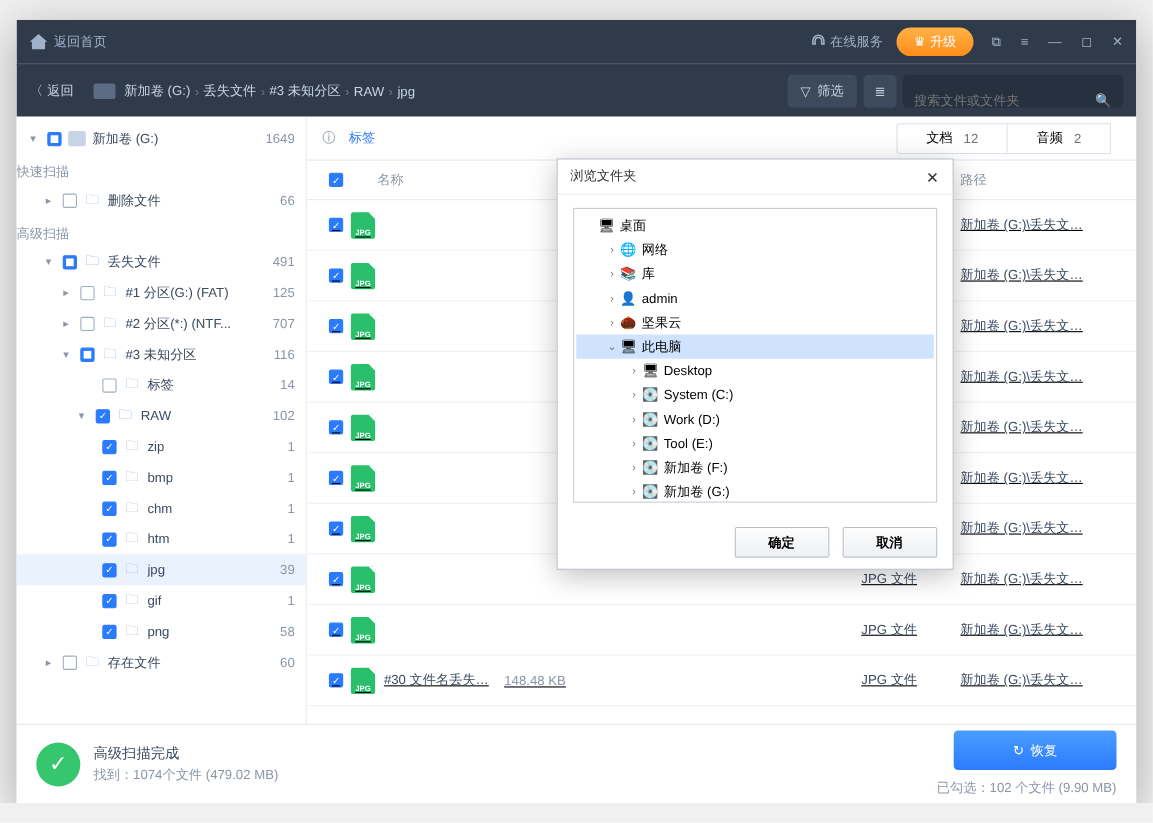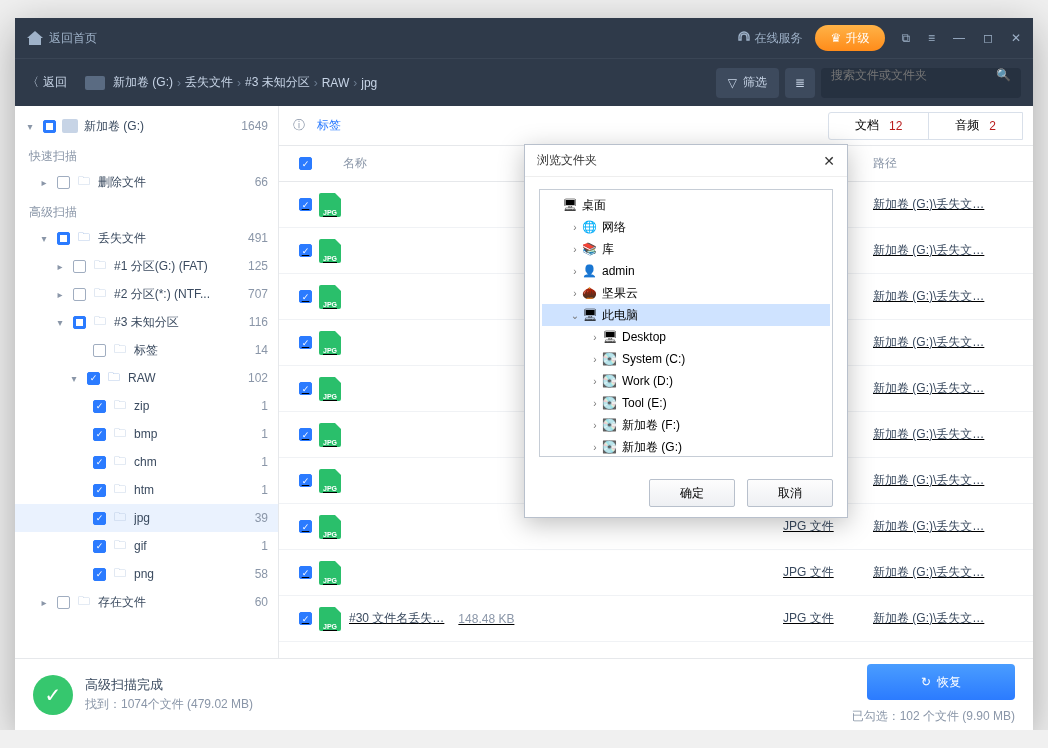--- a/index.html
+++ b/index.html
@@ -14,46 +14,46 @@
 .winctrl span{cursor:pointer;}
 .toolbar{height:48px;background:#2f3a4a;display:flex;align-items:center;padding:0 12px;color:#c7d4e6;border-top:1px solid #3a4555;}
 .back-btn{display:flex;align-items:center;gap:4px;cursor:pointer;}
 .breadcrumb{display:flex;align-items:center;gap:4px;margin-left:18px;color:#c7d4e6;}
 .crumb{cursor:pointer;}
 .crumb-sep{color:#6a7a8f;}
 .disk-icon{width:20px;height:14px;background:#5a6b82;border-radius:2px;margin-right:4px;}
 .toolbar .flex{flex:1;}
 .filter-btn{background:#3d4a5d;border-radius:4px;height:30px;padding:0 12px;display:flex;align-items:center;gap:6px;cursor:pointer;color:#c7d4e6;}
 .view-btn{width:30px;height:30px;background:#3d4a5d;border-radius:4px;display:flex;align-items:center;justify-content:center;margin:0 6px;cursor:pointer;color:#c7d4e6;}
-.search-box{width:200px;height:30px;background:#263140;border-radius:4px;display:flex;align-items:flex-start;padding:0 10px;color:#6a7a8f;}
+.search-box{width:200px;height:30px;background:#263140;border-radius:4px;display:flex;align-items:flex-end;padding:0 10px;color:#6a7a8f;}
 .search-box input{flex:1;background:transparent;border:none;color:#c7d4e6;outline:none;}
 .main{flex:1;display:flex;overflow:hidden;}
 .sidebar{width:264px;background:#fff;border-right:1px solid #e6e8eb;overflow-y:auto;padding:6px 0;}
 .tree-item{display:flex;align-items:center;height:28px;padding-right:10px;cursor:pointer;}
 .tree-item.active{background:#eaf2fe;}
 .tree-item .count{margin-left:auto;color:#8a96a8;}
 .expander{width:14px;text-align:center;color:#8a96a8;font-size:10px;cursor:pointer;}
 .chk{width:13px;height:13px;border:1px solid #a0adc0;border-radius:2px;margin:0 6px;display:flex;align-items:center;justify-content:center;}
 .chk.full{background:#2b7bff;border-color:#2b7bff;}
 .chk.part{background:#2b7bff;border-color:#2b7bff;}
 .chk.full::after{content:"✓";color:#fff;font-size:9px;}
 .chk.part::after{content:"";width:7px;height:7px;background:#fff;}
 .ticon{width:16px;height:14px;margin-right:6px;display:inline-flex;align-items:center;justify-content:center;}
 .ticon.disk{background:#c7d4e6;border-radius:2px;}
 .ticon.folderA{color:#7ea3d8;}
 .ticon.folderB{color:#9fb6d6;}
 .tree-label{color:#3a4a5f;white-space:nowrap;overflow:hidden;text-overflow:ellipsis;}
-.section-title{height:24px;display:flex;align-items:center;padding-left:14px;color:#8a96a8;margin-top:4px;}
+.section-title{height:24px;display:flex;align-items:center;color:#8a96a8;margin-top:4px;}
 .content{flex:1;display:flex;flex-direction:column;position:relative;background:#fff;}
 .tab-row{height:40px;border-bottom:1px solid #e6e8eb;display:flex;align-items:center;padding-left:14px;gap:12px;}
 .tag-label{color:#2b7bff;display:flex;align-items:center;gap:4px;}
 .tabpill{background:#fff;border:1px solid #d9e0ea;border-radius:3px 0 0 3px;height:28px;display:flex;}
 .tabpill .tp{padding:0 26px;display:flex;align-items:center;gap:10px;border-right:1px solid #d9e0ea;}
 .tabpill .tp:last-child{border-right:none;}
-.tabpill .tp span.cnt{color:#b91c1c;}
+.tabpill .tp span.cnt{color:#737373;}
 .hdr-row{height:36px;border-bottom:1px solid #e6e8eb;display:flex;align-items:center;padding-left:14px;color:#8a96a8;}
 .col-ck{width:26px;}
 .col-icon{width:24px;}
 .col-name{flex:1;}
 .col-type{width:90px;}
 .col-path{width:160px;}
 .file-list{flex:1;overflow:hidden;text-decoration:underline;}
 .file-row{height:46px;border-bottom:1px solid #f0f2f5;display:flex;align-items:center;padding-left:14px;}
 .fileicon{width:22px;height:24px;background:#2abf6b;border-radius:2px;position:relative;display:flex;align-items:flex-end;justify-content:center;color:#fff;font-size:7px;font-weight:bold;margin-right:8px;}
 .fileicon::before{content:"";position:absolute;top:0;right:0;border-style:solid;border-width:0 6px 6px 0;border-color:transparent #fff transparent transparent;}
@@ -63,32 +63,32 @@
 .file-path{width:160px;color:#3a4a5f;white-space:nowrap;overflow:hidden;text-overflow:ellipsis;}
 .footer{height:72px;border-top:1px solid #e6e8eb;display:flex;align-items:center;padding:0 18px;}
 .done-icon{width:40px;height:40px;border-radius:50%;background:#36c76e;display:flex;align-items:center;justify-content:center;color:#fff;font-size:20px;margin-right:12px;}
 .done-text .t1{color:#3a4a5f;font-size:13px;}
 .done-text .t2{color:#8a96a8;margin-top:2px;}
 .footer .flex{flex:1;}
 .recover-btn{background:linear-gradient(#4a9dff,#2b7bff);color:#fff;border-radius:4px;height:36px;width:148px;display:flex;align-items:center;justify-content:center;gap:6px;cursor:pointer;font-size:14px;}
 .sel-text{text-align:right;color:#8a96a8;margin-top:4px;}
 .footer-right{display:flex;flex-direction:column;align-items:flex-end;gap:4px;}
 .modal-mask{position:absolute;inset:0;background:rgba(0,0,0,0);display:flex;align-items:flex-start;justify-content:center;pointer-events:none;}
-.modal{margin-top:38px;margin-left:60px;width:324px;background:#fff;border:1px solid #b8c0cc;box-shadow:0 6px 24px rgba(0,0,0,.25);pointer-events:auto;}
+.modal{margin-top:38px;margin-left:60px;width:361px;background:#fff;border:1px solid #b8c0cc;box-shadow:0 6px 24px rgba(0,0,0,.25);pointer-events:auto;}
 .modal-title{height:32px;display:flex;align-items:center;padding:0 12px;font-size:12px;color:#333;border-bottom:1px solid #eee;}
 .modal-title .close{margin-left:auto;cursor:pointer;font-size:14px;}
 .modal-body{padding:12px 14px;}
 .modal-msg{color:#555;margin-bottom:14px;}
 .browse-box{border:1px solid #c6cdd6;height:268px;overflow-y:auto;padding:4px 2px;position:relative;}
 .bitem{display:flex;align-items:center;height:22px;cursor:pointer;}
 .bitem.sel{background:#cfe3ff;}
 .bexp{width:14px;text-align:center;color:#777;font-size:10px;}
 .bicon{width:16px;display:inline-flex;justify-content:center;margin-right:4px;}
 .modal-foot{height:48px;display:flex;align-items:center;justify-content:flex-end;gap:12px;padding:0 14px;}
-.mbtn{width:86px;height:28px;border:1px solid #b8c0cc;background:linear-gradient(#fdfdfd,#eef0f3);cursor:pointer;border-radius:2px;}
+.mbtn{width:86px;height:28px;border:1px solid #b8c0cc;background:linear-gradient(#fdfdfd,#eef0f3);cursor:pointer;border-radius:2px;font-weight:bold;}
 svg{display:block;}
 </style>
 </head>
 <body>
 
 <div class="app">
 
   <div class="titlebar">
     <div class="home">
       <svg width="16" height="14" viewBox="0 0 16 14">
@@ -258,21 +258,21 @@
         <span class="ticon folderB">🗀</span>
         <span class="tree-label">存在文件</span>
         <span class="count">60</span>
       </div>
     </div>
 
     <div class="content">
       <div class="tab-row">
         <span style="color:#8a96a8">ⓘ</span>
         <span class="tag-label">标签</span>
-        <div class="tabpill" style="margin-left:auto;margin-right:10px">
+        <div class="tabpill" style="margin-left:auto;margin-right:23px">
           <div class="tp">
               <span>文档</span>
               <span class="cnt">12</span>
             </div>
           <div class="tp">
               <span>音频</span>
               <span class="cnt">2</span>
             </div>
         </div>
       </div>

